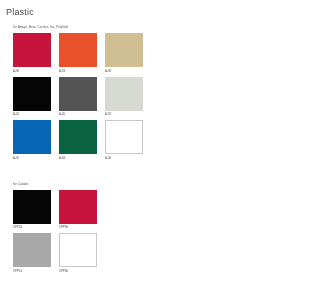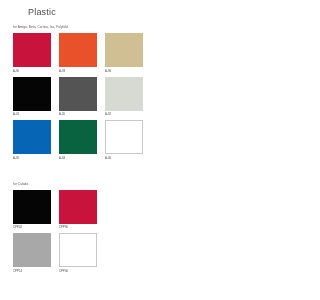--- a/index.html
+++ b/index.html
@@ -19,21 +19,21 @@
     width: 147px;
     height: 300px;
     box-sizing: border-box;
     position: relative;
   }
   .page-title {
     font-size: 9px;
     font-weight: 400;
     color: #4a4a4a;
     letter-spacing: 0.2px;
-    padding: 6px 0 0 28px;
+    padding: 6px 0 0 6px;
     margin: 0;
     line-height: 12px;
   }
   .section {
     padding: 0 0 0 13px;
   }
   .section-subtitle {
     font-size: 3.2px;
     color: #5a5a5a;
     line-height: 5px;

